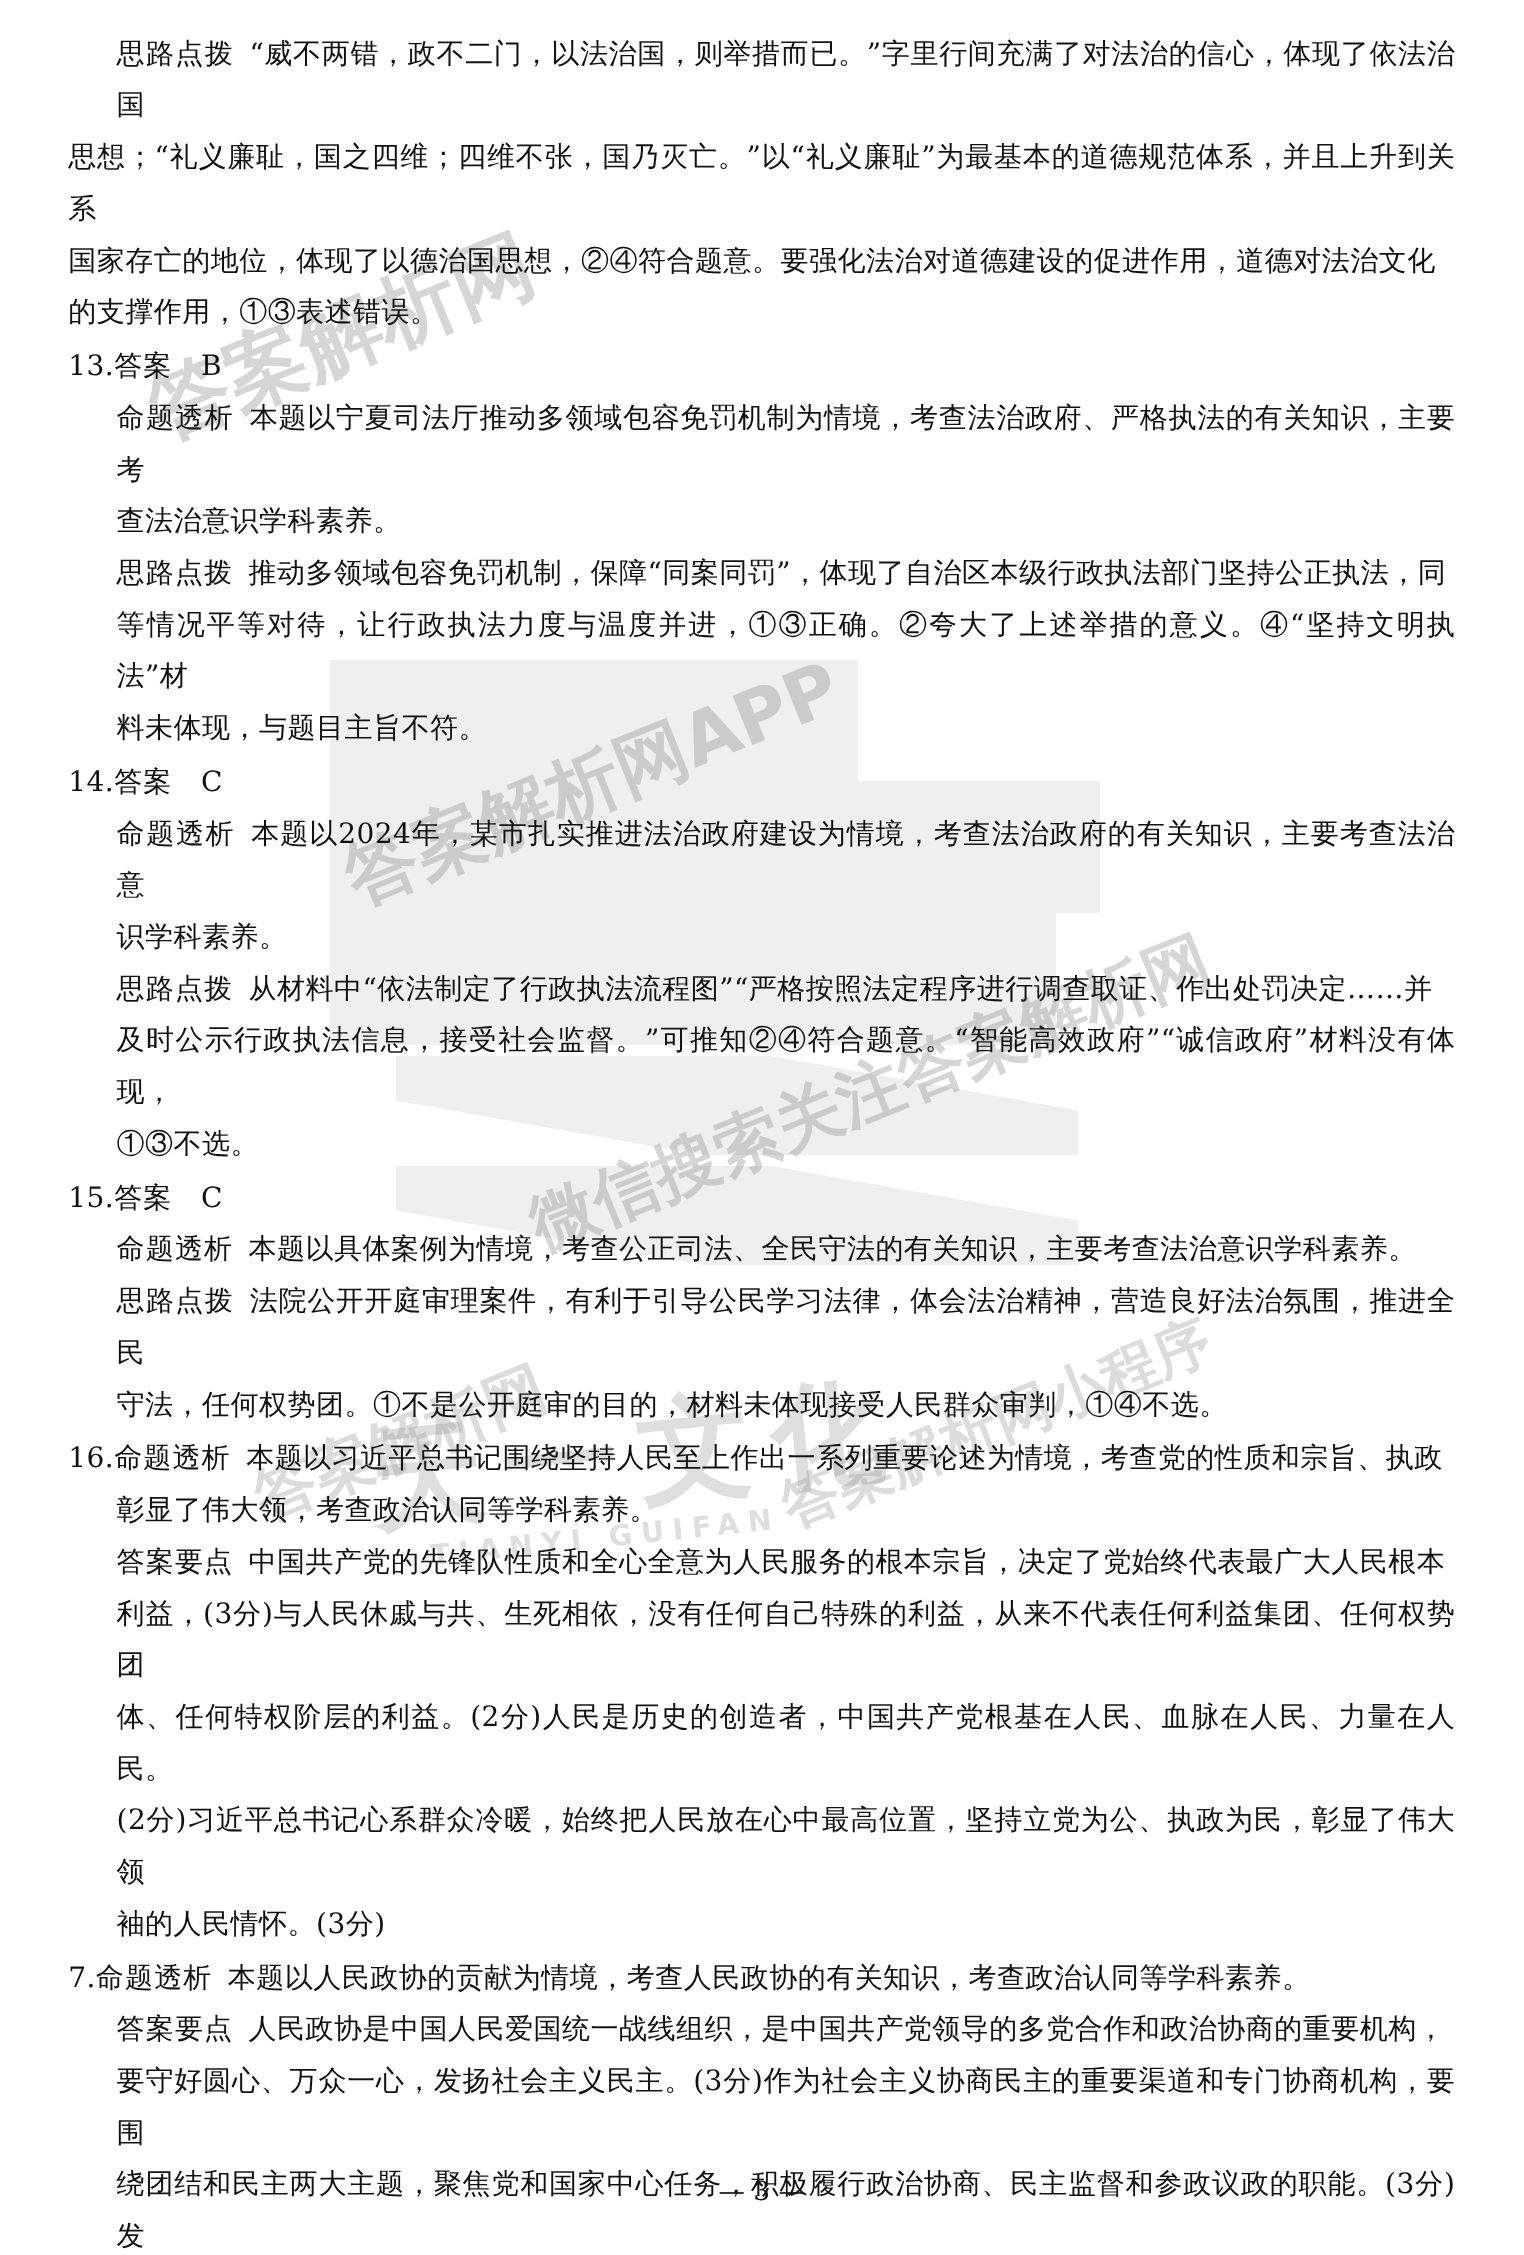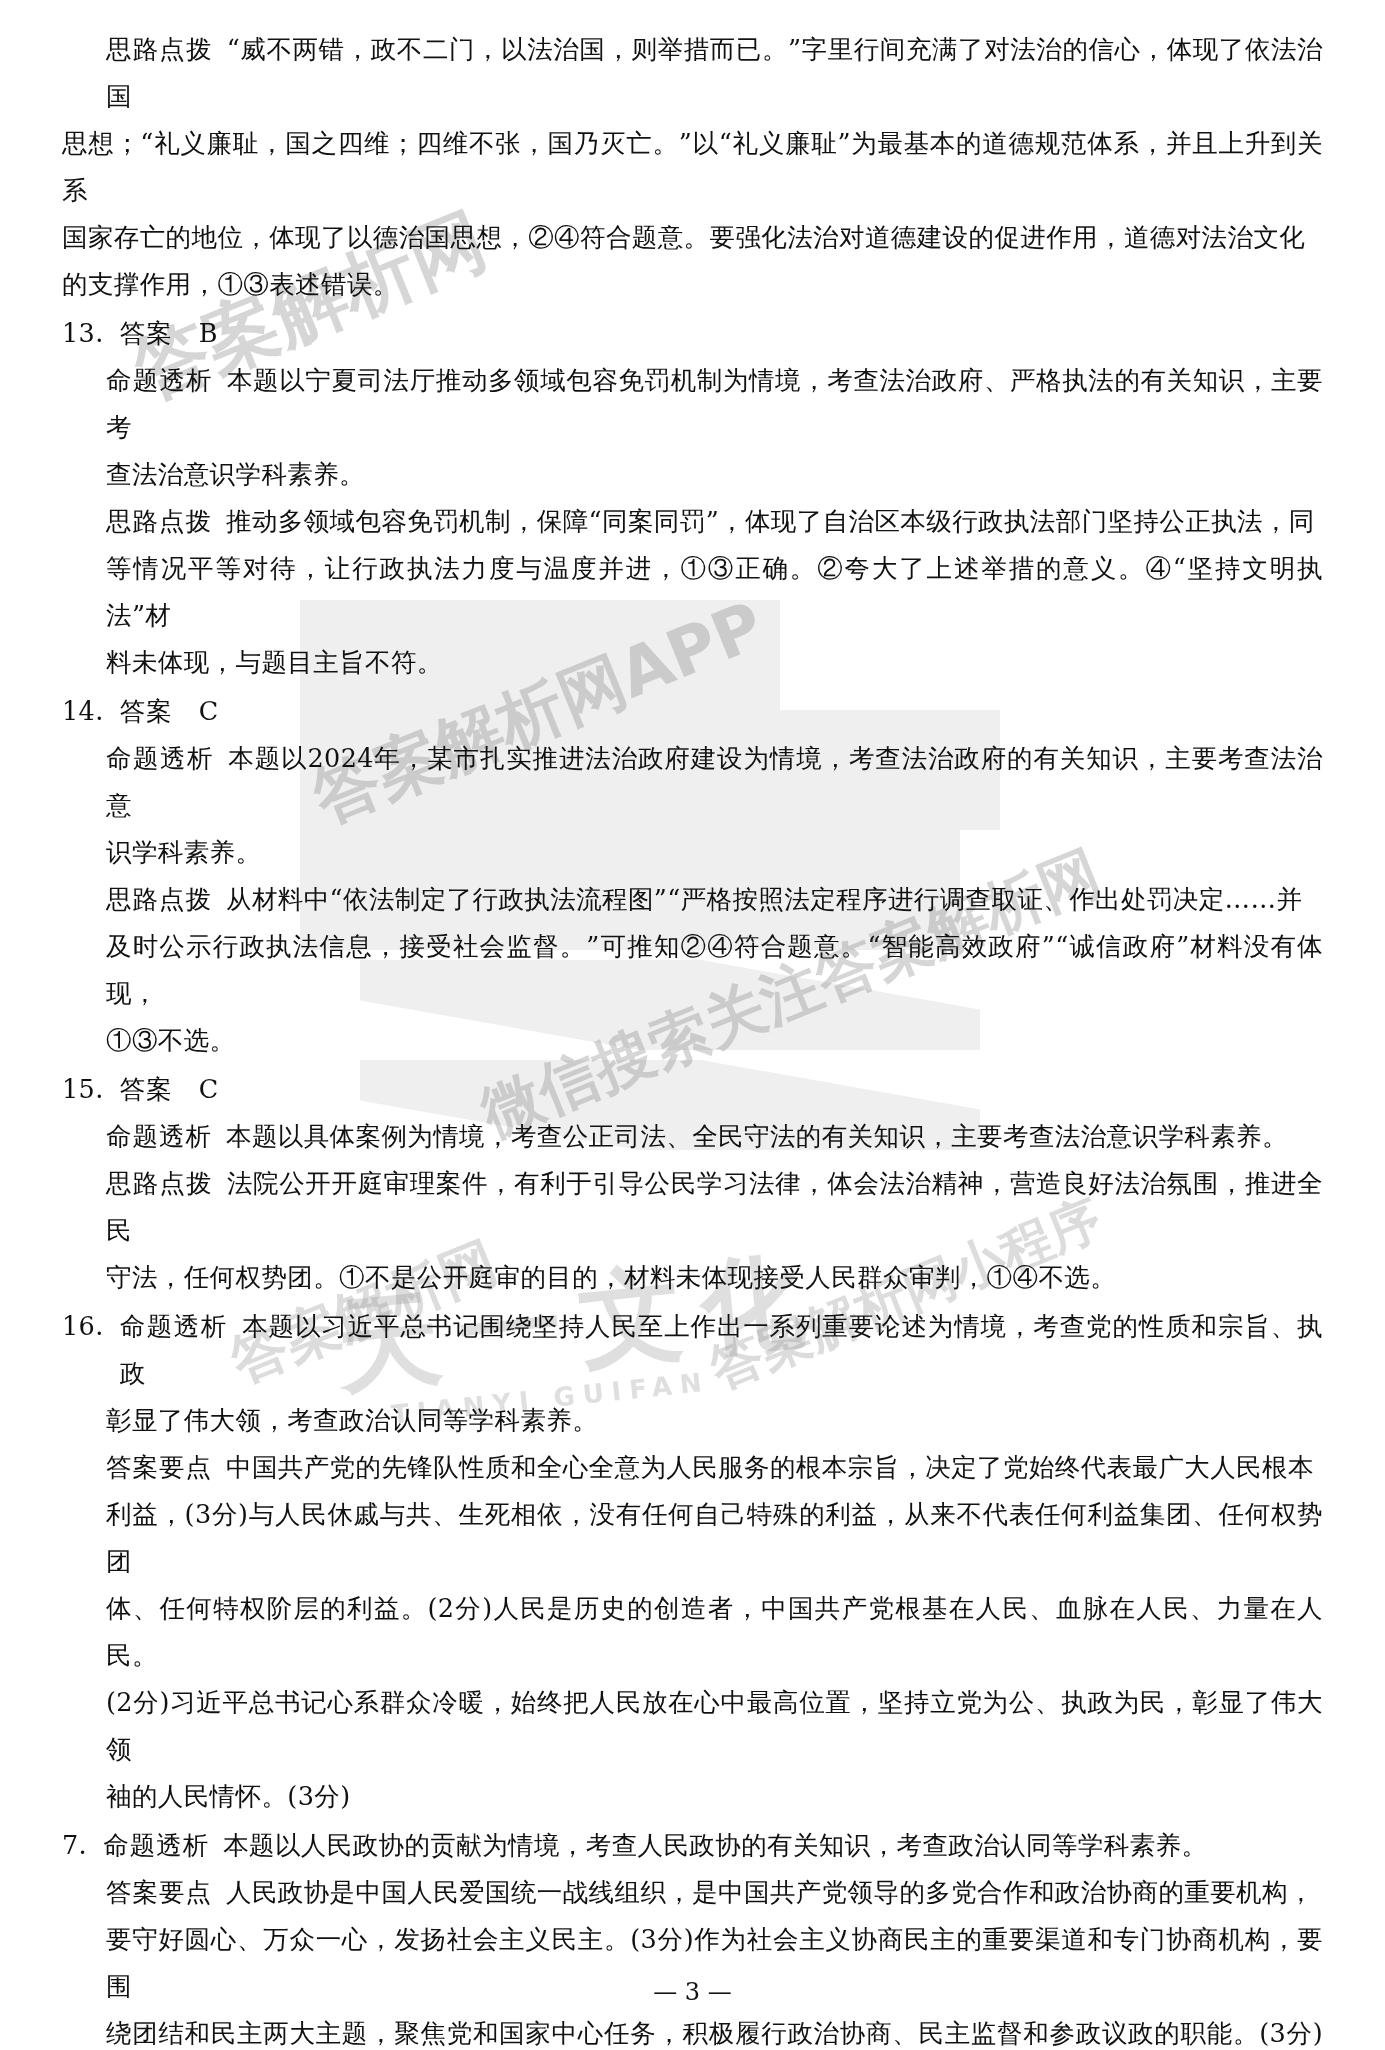--- a/index.html
+++ b/index.html
@@ -29,21 +29,20 @@
     font-size: 25.5px;
     line-height: 47px;
     letter-spacing: 0.4px;
     text-align: justify;
     white-space: pre-wrap;
   }
   .indent-1 { padding-left: 44px; }
   .hang {
     display: flex;
     align-items: flex-start;
-    gap: 16px;
   }
   .hang .num {
     flex: 0 0 auto;
     font-size: 25.5px;
     line-height: 47px;
     white-space: nowrap;
   }
   .hang .body {
     flex: 1 1 auto;
   }

